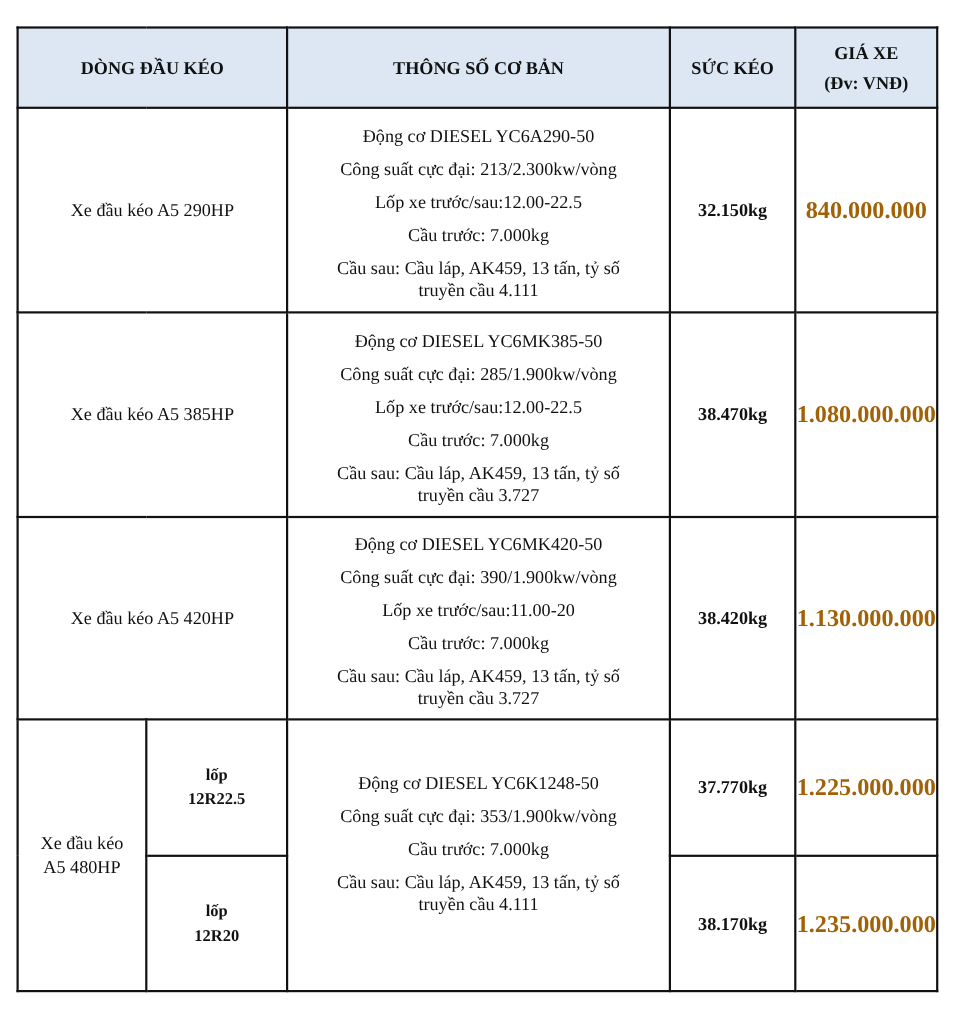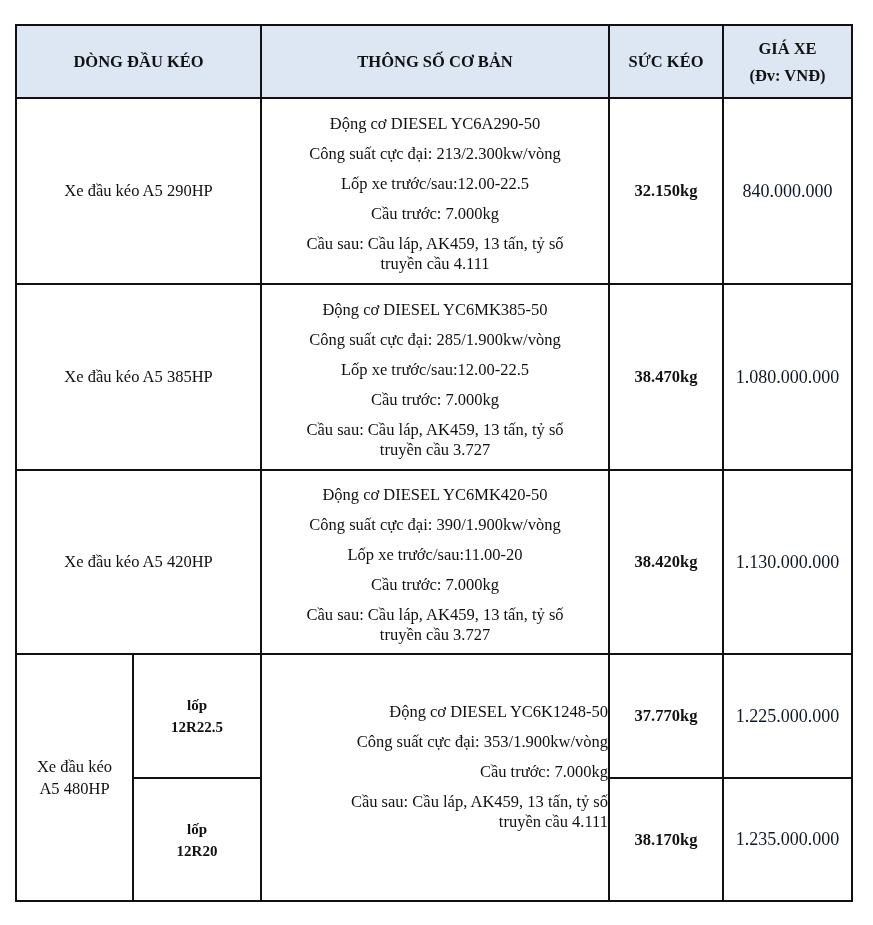--- a/index.html
+++ b/index.html
@@ -15,28 +15,28 @@
     .price-table th {
       background: #dce7f3; font-weight: bold; font-size: 16.5px; line-height: 27px;
       height: 71px;
     }
     .model { font-weight: normal; font-size: 16.5px; line-height: 22px; }
     .sub-tire { font-weight: bold; font-size: 15px; line-height: 22px; }
     .specs { font-size: 16.5px; line-height: 30px; }
     .specs div { line-height: 30px; }
     .specs .wrap { line-height: 20px; padding-top: 5px; }
     .pull { font-weight: bold; font-size: 16.5px; margin-left: 25px; }
-    .price { font-weight: normal; font-size: 18px; color: #0f172a; }
+    .price { font-weight: bold; font-size: 22px; color: #a16207; }
     .r1 { height: 186px; }
     .r2 { height: 186px; }
     .r3 { height: 184px; }
     .r4a { height: 124px; }
     .r4b { height: 123px; }
     .specs-top { vertical-align: top !important; padding-top: 42px !important; }
-    .specs-top div { line-height: 30px; text-align: right; }
+    .specs-top div { line-height: 30px; }
   </style>
 </head>
 <body>
 
 <table class="price-table">
   <colgroup>
     <col style="width:117px">
     <col style="width:128px">
     <col style="width:348px">
     <col style="width:114px">

